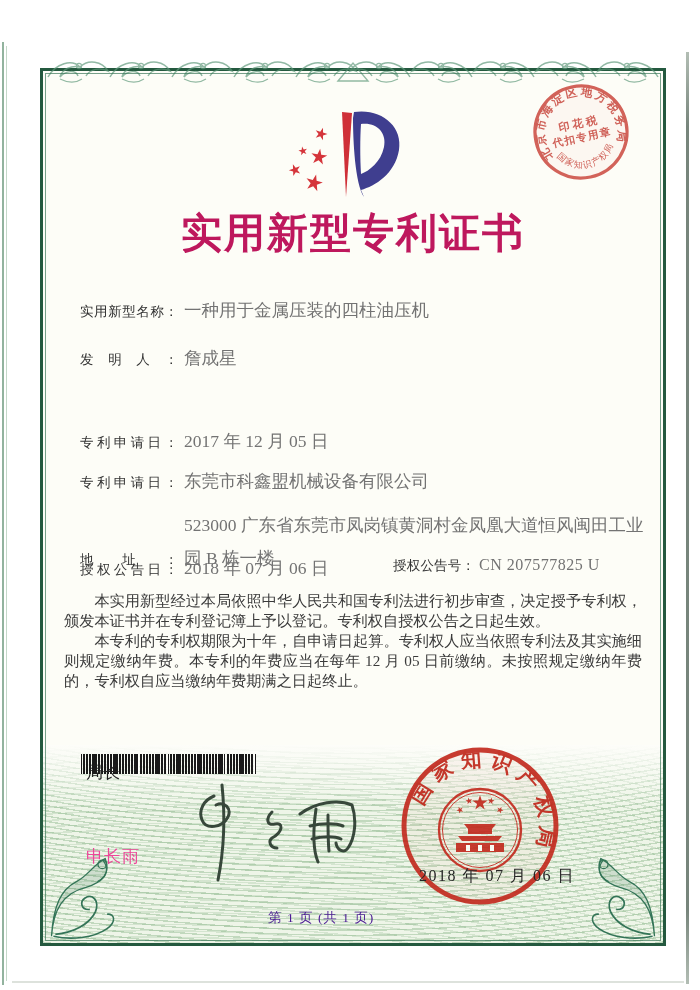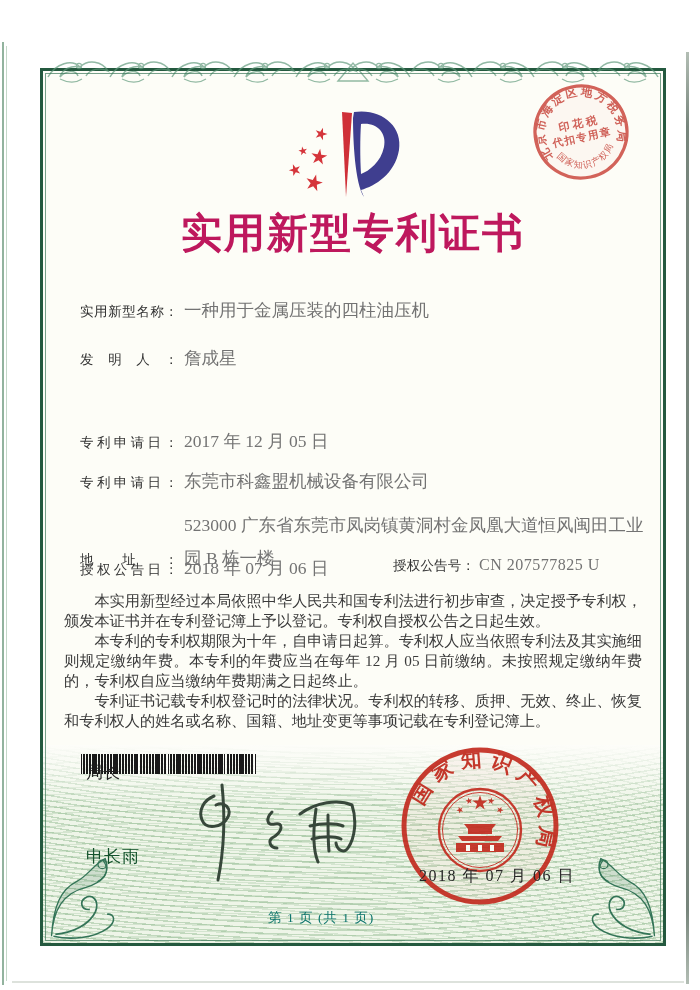--- a/index.html
+++ b/index.html
@@ -40,27 +40,27 @@
   .authno .fvalue{font-size:16px;margin-left:4px;letter-spacing:.5px;}
   .body-text{left:64px;top:591px;width:578px;z-index:5;font-size:15.2px;line-height:20px;
              color:#3a3a3a;text-align:justify;}
   .body-text p{margin:0;text-indent:2em;}
   .barcode{left:80px;top:754px;width:177px;height:20px;z-index:6;
     background-image:
       repeating-linear-gradient(90deg, rgba(253,253,249,1) 0 1px, rgba(0,0,0,0) 1px 29px),
       repeating-linear-gradient(90deg,#191919 0 2px, rgba(0,0,0,0) 2px 3px),
       repeating-linear-gradient(90deg,#191919 0 1px, rgba(0,0,0,0) 1px 7px);}
   .director-title{left:86px;top:761px;font-size:17px;color:#1f1f1f;z-index:6;}
-  .director-name{left:86px;top:845px;font-size:17px;color:#14532d;z-index:6;letter-spacing:1px;}
+  .director-name{left:86px;top:845px;font-size:17px;color:#ec4899;z-index:6;letter-spacing:1px;}
   .signature{left:180px;top:782px;z-index:6;}
   .seal{left:398px;top:744px;z-index:5;}
   .seal-date{left:419px;top:866px;font-size:16px;letter-spacing:1.5px;color:#262626;z-index:6;}
   .tax-stamp{left:528px;top:79px;z-index:5;transform:rotate(-12deg);opacity:.88;}
   .logo{left:281px;top:100px;z-index:5;}
-  .footer{left:268px;top:909px;font-size:13.5px;color:#0f766e;z-index:6;letter-spacing:1px;}
+  .footer{left:268px;top:909px;font-size:13.5px;color:#4c1d95;z-index:6;letter-spacing:1px;}
 </style>
 </head>
 <body>
 
 <div id="page">
 
   <svg width="0" height="0" style="position:absolute" aria-hidden="true">
     <defs>
       <path id="st" d="M0,-1 L0.2245,-0.309 L0.9511,-0.309 L0.3633,0.118 L0.5878,0.809 L0,0.382 L-0.5878,0.809 L-0.3633,0.118 L-0.9511,-0.309 L-0.2245,-0.309 Z"></path>
       <g id="bm" stroke="#5f997b" fill="none" stroke-width="1.5">
@@ -162,21 +162,20 @@
   <div class="abs frow" style="top:556px">
     <span class="flabel">授权公告日：</span><span class="fvalue">2018 年 07 月 06 日</span>
   </div>
   <div class="abs frow authno">
     <span class="flabel">授权公告号：</span><span class="fvalue">CN 207577825 U</span>
   </div>
 
   <div class="abs body-text">
     <p>本实用新型经过本局依照中华人民共和国专利法进行初步审查，决定授予专利权，颁发本证书并在专利登记簿上予以登记。专利权自授权公告之日起生效。</p>
     <p>本专利的专利权期限为十年，自申请日起算。专利权人应当依照专利法及其实施细则规定缴纳年费。本专利的年费应当在每年 12 月 05 日前缴纳。未按照规定缴纳年费的，专利权自应当缴纳年费期满之日起终止。</p>
-    <p>专利证书记载专利权登记时的法律状况。专利权的转移、质押、无效、终止、恢复和专利权人的姓名或名称、国籍、地址变更等事项记载在专利登记簿上。</p>
   </div>
 
   <div class="abs barcode"></div>
 
   <div class="abs director-title">局长</div>
   <div class="abs director-name">申长雨</div>
 
   <svg class="abs signature" width="185" height="102" viewBox="0 0 185 102">
     <g fill="none" stroke="#2a3a2e" stroke-width="3" stroke-linecap="round" stroke-linejoin="round" opacity=".92">
       <path d="M34,14 C24,18 18,28 22,38 C26,48 42,46 48,35 C52,26 44,19 36,23"></path>

